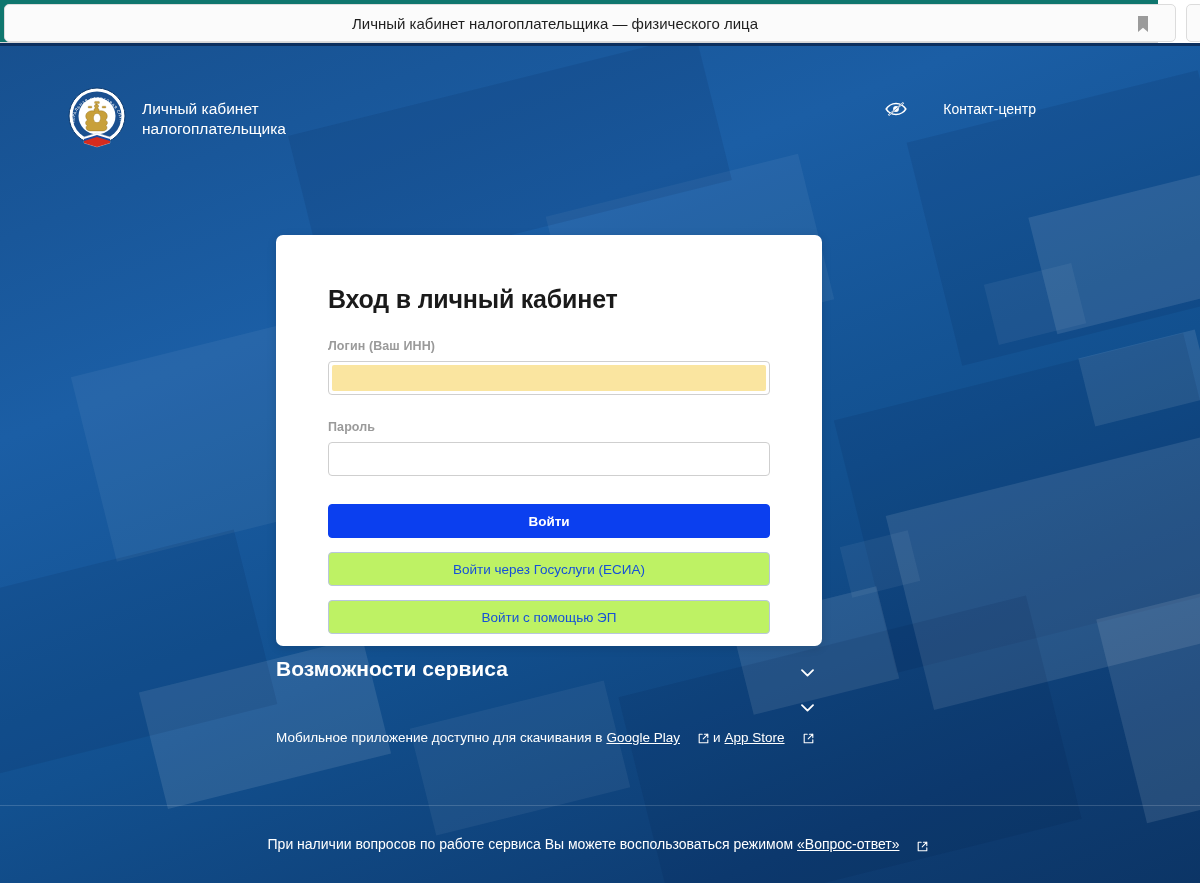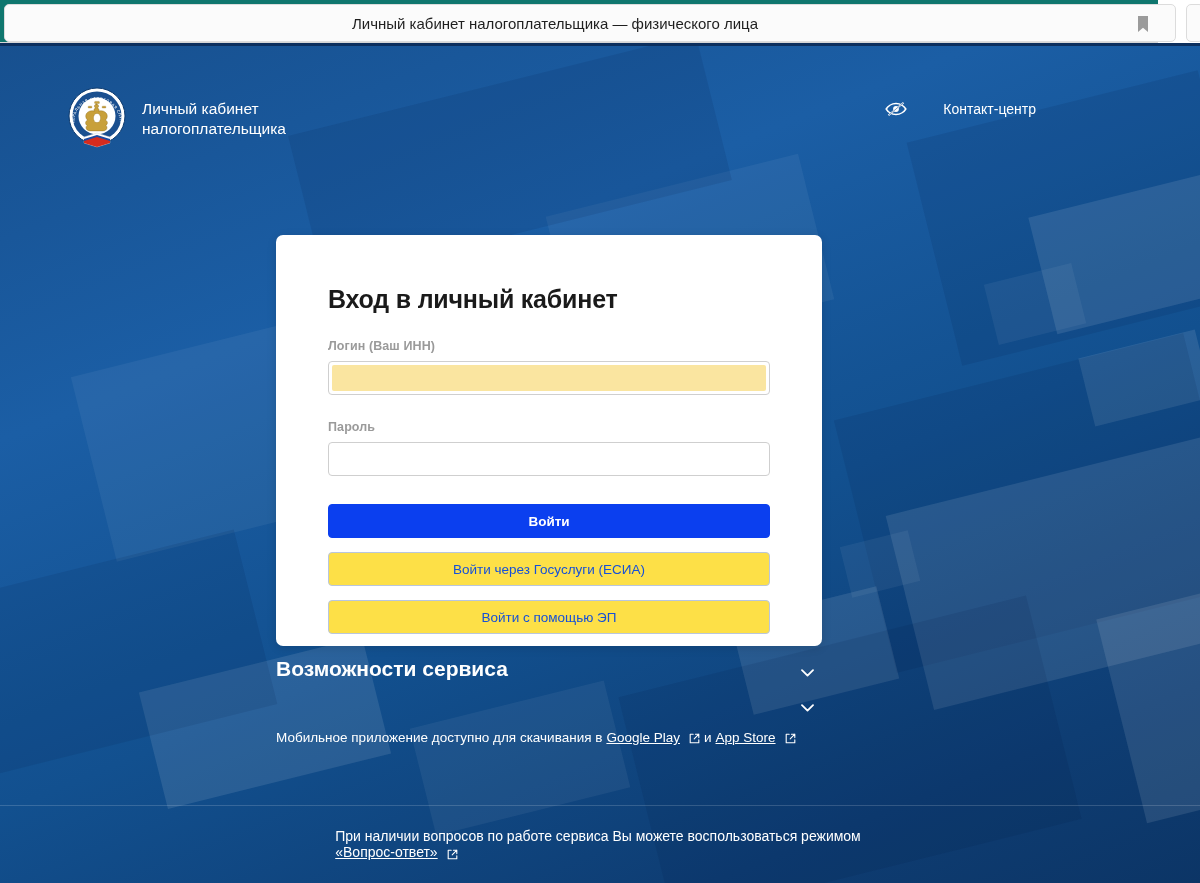--- a/index.html
+++ b/index.html
@@ -171,21 +171,21 @@
   }
   .btn-primary {
     margin-top: 28px;
     background: #0b3fef;
     border: 1px solid #0b3fef;
     color: #ffffff;
     font-weight: 700;
   }
   .btn-outline {
     margin-top: 14px;
-    background: #fde047;
+    background: #bef264;
     border: 1px solid #b9c6dd;
     color: #1550d8;
     font-weight: 400;
   }
 
   
   .below {
     position: absolute;
     left: 276px; top: 608px;
     width: 546px;
@@ -205,41 +205,41 @@
     width: 13px; height: 8px;
   }
   .applink-row {
     margin-top: 9px;
     font-size: 13.5px; color: #ffffff;
     display: flex; align-items: center; flex-wrap: wrap; gap: 0;
   }
   .applink-row .txt { margin-right: 4px; }
   .ext-link {
     color: #ffffff; text-decoration: underline;
-    display: inline-flex; align-items: center; gap: 9px;
+    display: inline-flex; align-items: center; gap: 18px;
     margin-right: 4px;
   }
   .ext-ico { width: 11px; height: 11px; display: inline-block; }
 
   
   .footer-div {
     position: absolute;
     left: 0; top: 762px; width: 1200px; height: 1px;
     background: rgba(255,255,255,0.16);
     z-index: 5;
   }
   .footer {
     position: absolute;
     left: 0; top: 762px; width: 1200px; height: 78px;
     display: flex; align-items: center; justify-content: center;
     z-index: 5;
   }
   .footer-text {
     font-size: 14px; color: #ffffff;
-    display: inline-flex; align-items: flex-start; gap: 0; flex-direction: column;
+    display: inline-flex; align-items: flex-end; gap: 0;
   }
   .footer-text .txt { margin-right: 4px; }
 </style>
 </head>
 <body>
 
 <div class="titlebar">
   <div class="tabstrip">
     <div class="tab-title">Личный кабинет налогоплательщика — физического лица</div>
     <span class="bookmark-icon">

